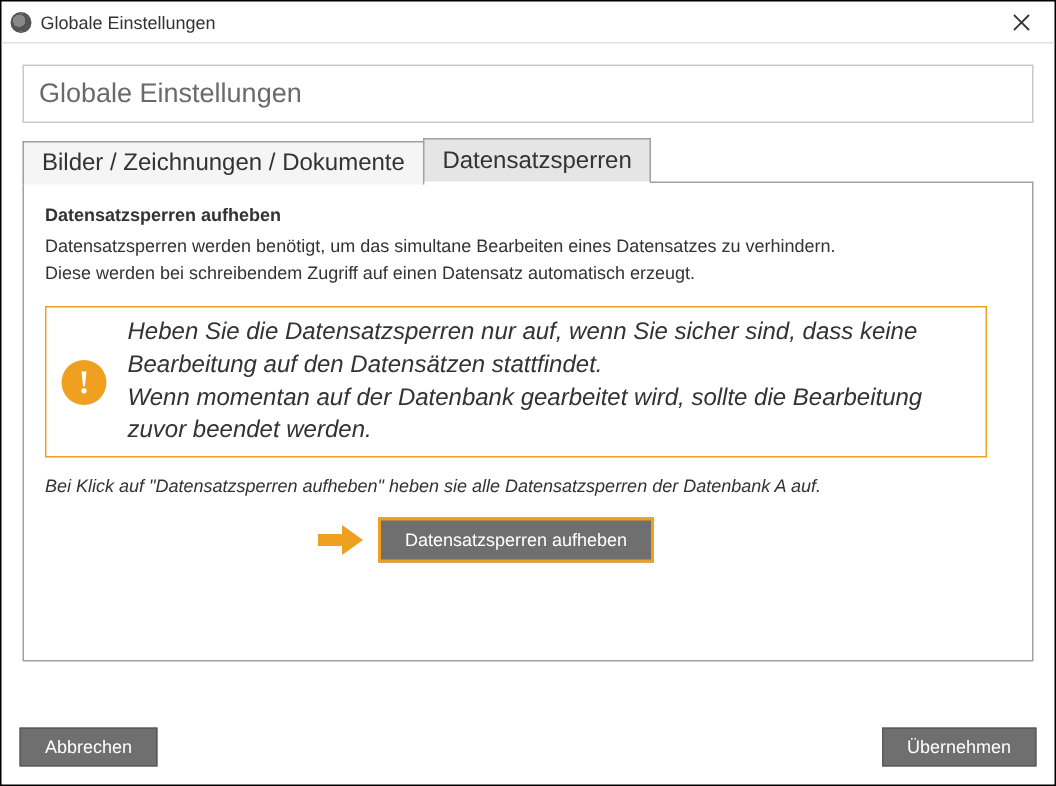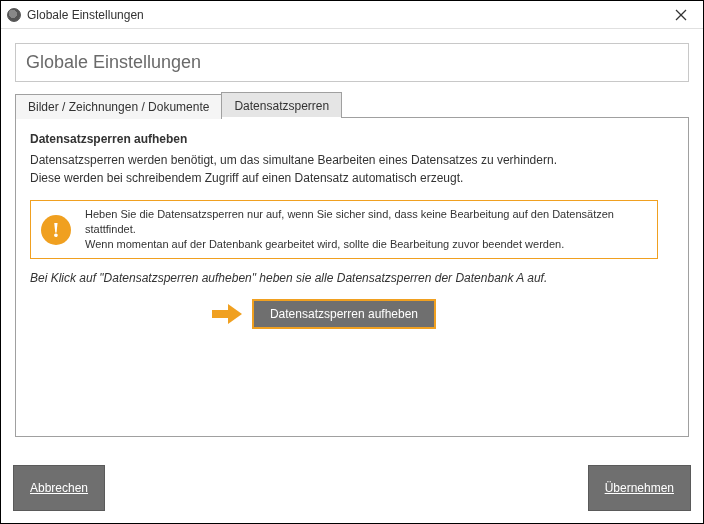--- a/index.html
+++ b/index.html
@@ -55,21 +55,21 @@
     display: flex;
     align-items: flex-end;
     margin: 0 2px;
     position: relative;
     z-index: 2;
   }
   .tab {
     border: 1px solid #a0a0a0;
     border-bottom: none;
     padding: 5px 12px;
-    font-size: 12px;
+    font-size: 16px;
     background: #fff;
     color: #333;
     position: relative;
     cursor: pointer;
   }
   .tab + .tab { margin-left: -1px; }
   .tab.inactive {
     background: #f5f5f5;
     top: 1px;
   }
@@ -109,21 +109,21 @@
     gap: 14px;
   }
   .warn-icon {
     width: 30px; height: 30px; flex: none;
     border-radius: 50%;
     background: #f0a020;
     display: flex; align-items: center; justify-content: center;
     color: #fff; font-size: 22px; font-weight: 900;
     font-family: Georgia, serif;
   }
-  .warn-text { font-size: 11px; line-height: 1.35; }
+  .warn-text { font-size: 16px; line-height: 1.35; font-style: italic; }
   .instruction {
     font-style: italic;
     margin-top: 12px;
     font-size: 12px;
   }
   .action-row {
     display: flex;
     align-items: center;
     justify-content: center;
     margin-top: 14px;
@@ -156,25 +156,24 @@
   .footer {
     position: absolute;
     left: 12px; right: 12px; bottom: 12px;
     display: flex;
     justify-content: space-between;
   }
   .ftr-btn {
     background: #6f6f6f;
     color: #fff;
     border: 1px solid #5a5a5a;
-    padding: 15px 16px;
+    padding: 5px 16px;
     font-size: 12px;
     cursor: pointer;
     min-width: 90px;
-    text-decoration: underline;
   }
 </style>
 </head>
 <body>
 
 <div class="titlebar">
   <span class="appicon"></span>
   <span class="title">Globale Einstellungen</span>
   <div class="close">
     <svg width="12" height="12" viewBox="0 0 12 12">

